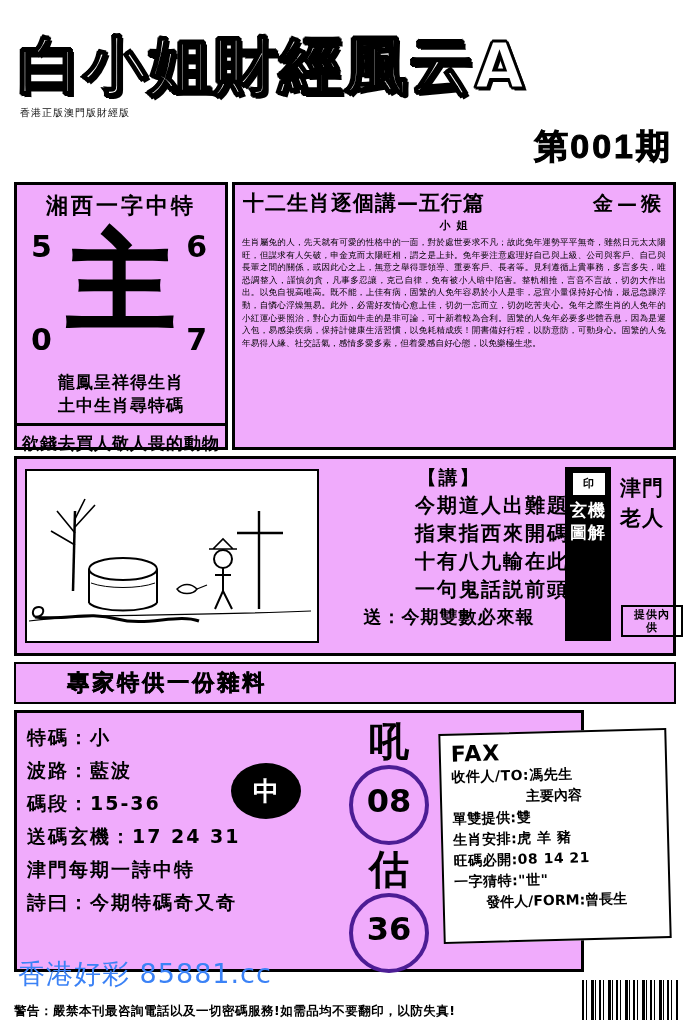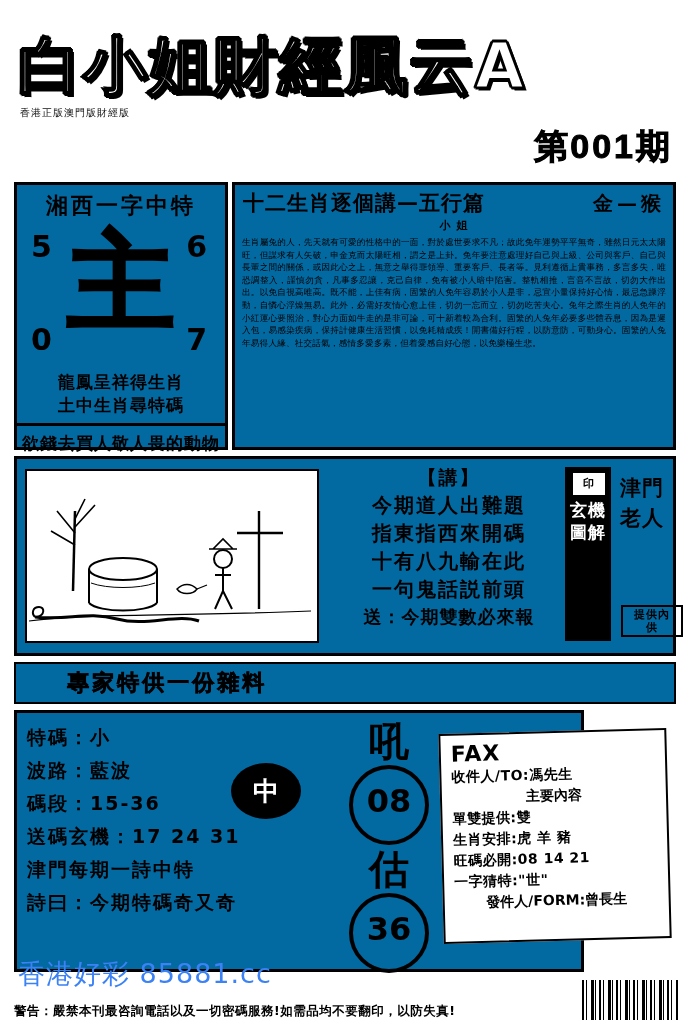--- a/index.html
+++ b/index.html
@@ -61,21 +61,21 @@
   .issue .num {
     font-family: Liberation Sans, sans-serif;
     letter-spacing: 3px;
   }
 
   
   .box {
     position: absolute;
     border: 3px solid #000;
     box-sizing: border-box;
-    background: #0369a1;
+    background: #f0abfc;
   }
   .thin { border-width: 2px; }
 
   
   #panel-left { left: 14px; top: 182px; width: 214px; height: 268px; }
   .panel-title {
     text-align: center;
     font-size: 22px;
     font-weight: bold;
     letter-spacing: 3px;
@@ -178,20 +178,21 @@
   .verse .v-head {
     font-size: 19px;
     font-weight: bold;
     letter-spacing: 2px;
   }
   .verse .v-line {
     font-size: 20px;
     font-weight: bold;
     letter-spacing: 2px;
     line-height: 28px;
+    text-align: right;
   }
   .verse .v-send {
     font-size: 18px;
     font-weight: bold;
     letter-spacing: 1px;
     margin-top: 2px;
   }
   .seal-col {
     position: absolute;
     right: 62px; top: 8px;
@@ -298,21 +299,21 @@
   }
   .coin-word {
     font-size: 40px;
     font-weight: bold;
     line-height: 44px;
     letter-spacing: 0;
   }
   .coin {
     width: 72px; height: 72px;
     margin: 2px auto;
-    border: 4px solid #000000;
+    border: 4px solid #4c1d95;
     border-radius: 50%;
     font-size: 32px;
     font-weight: bold;
     line-height: 64px;
     font-family: "DejaVu Sans", sans-serif;
   }
   .fax {
     position: absolute;
     left: 424px; top: 18px;
     width: 228px; height: 210px;

